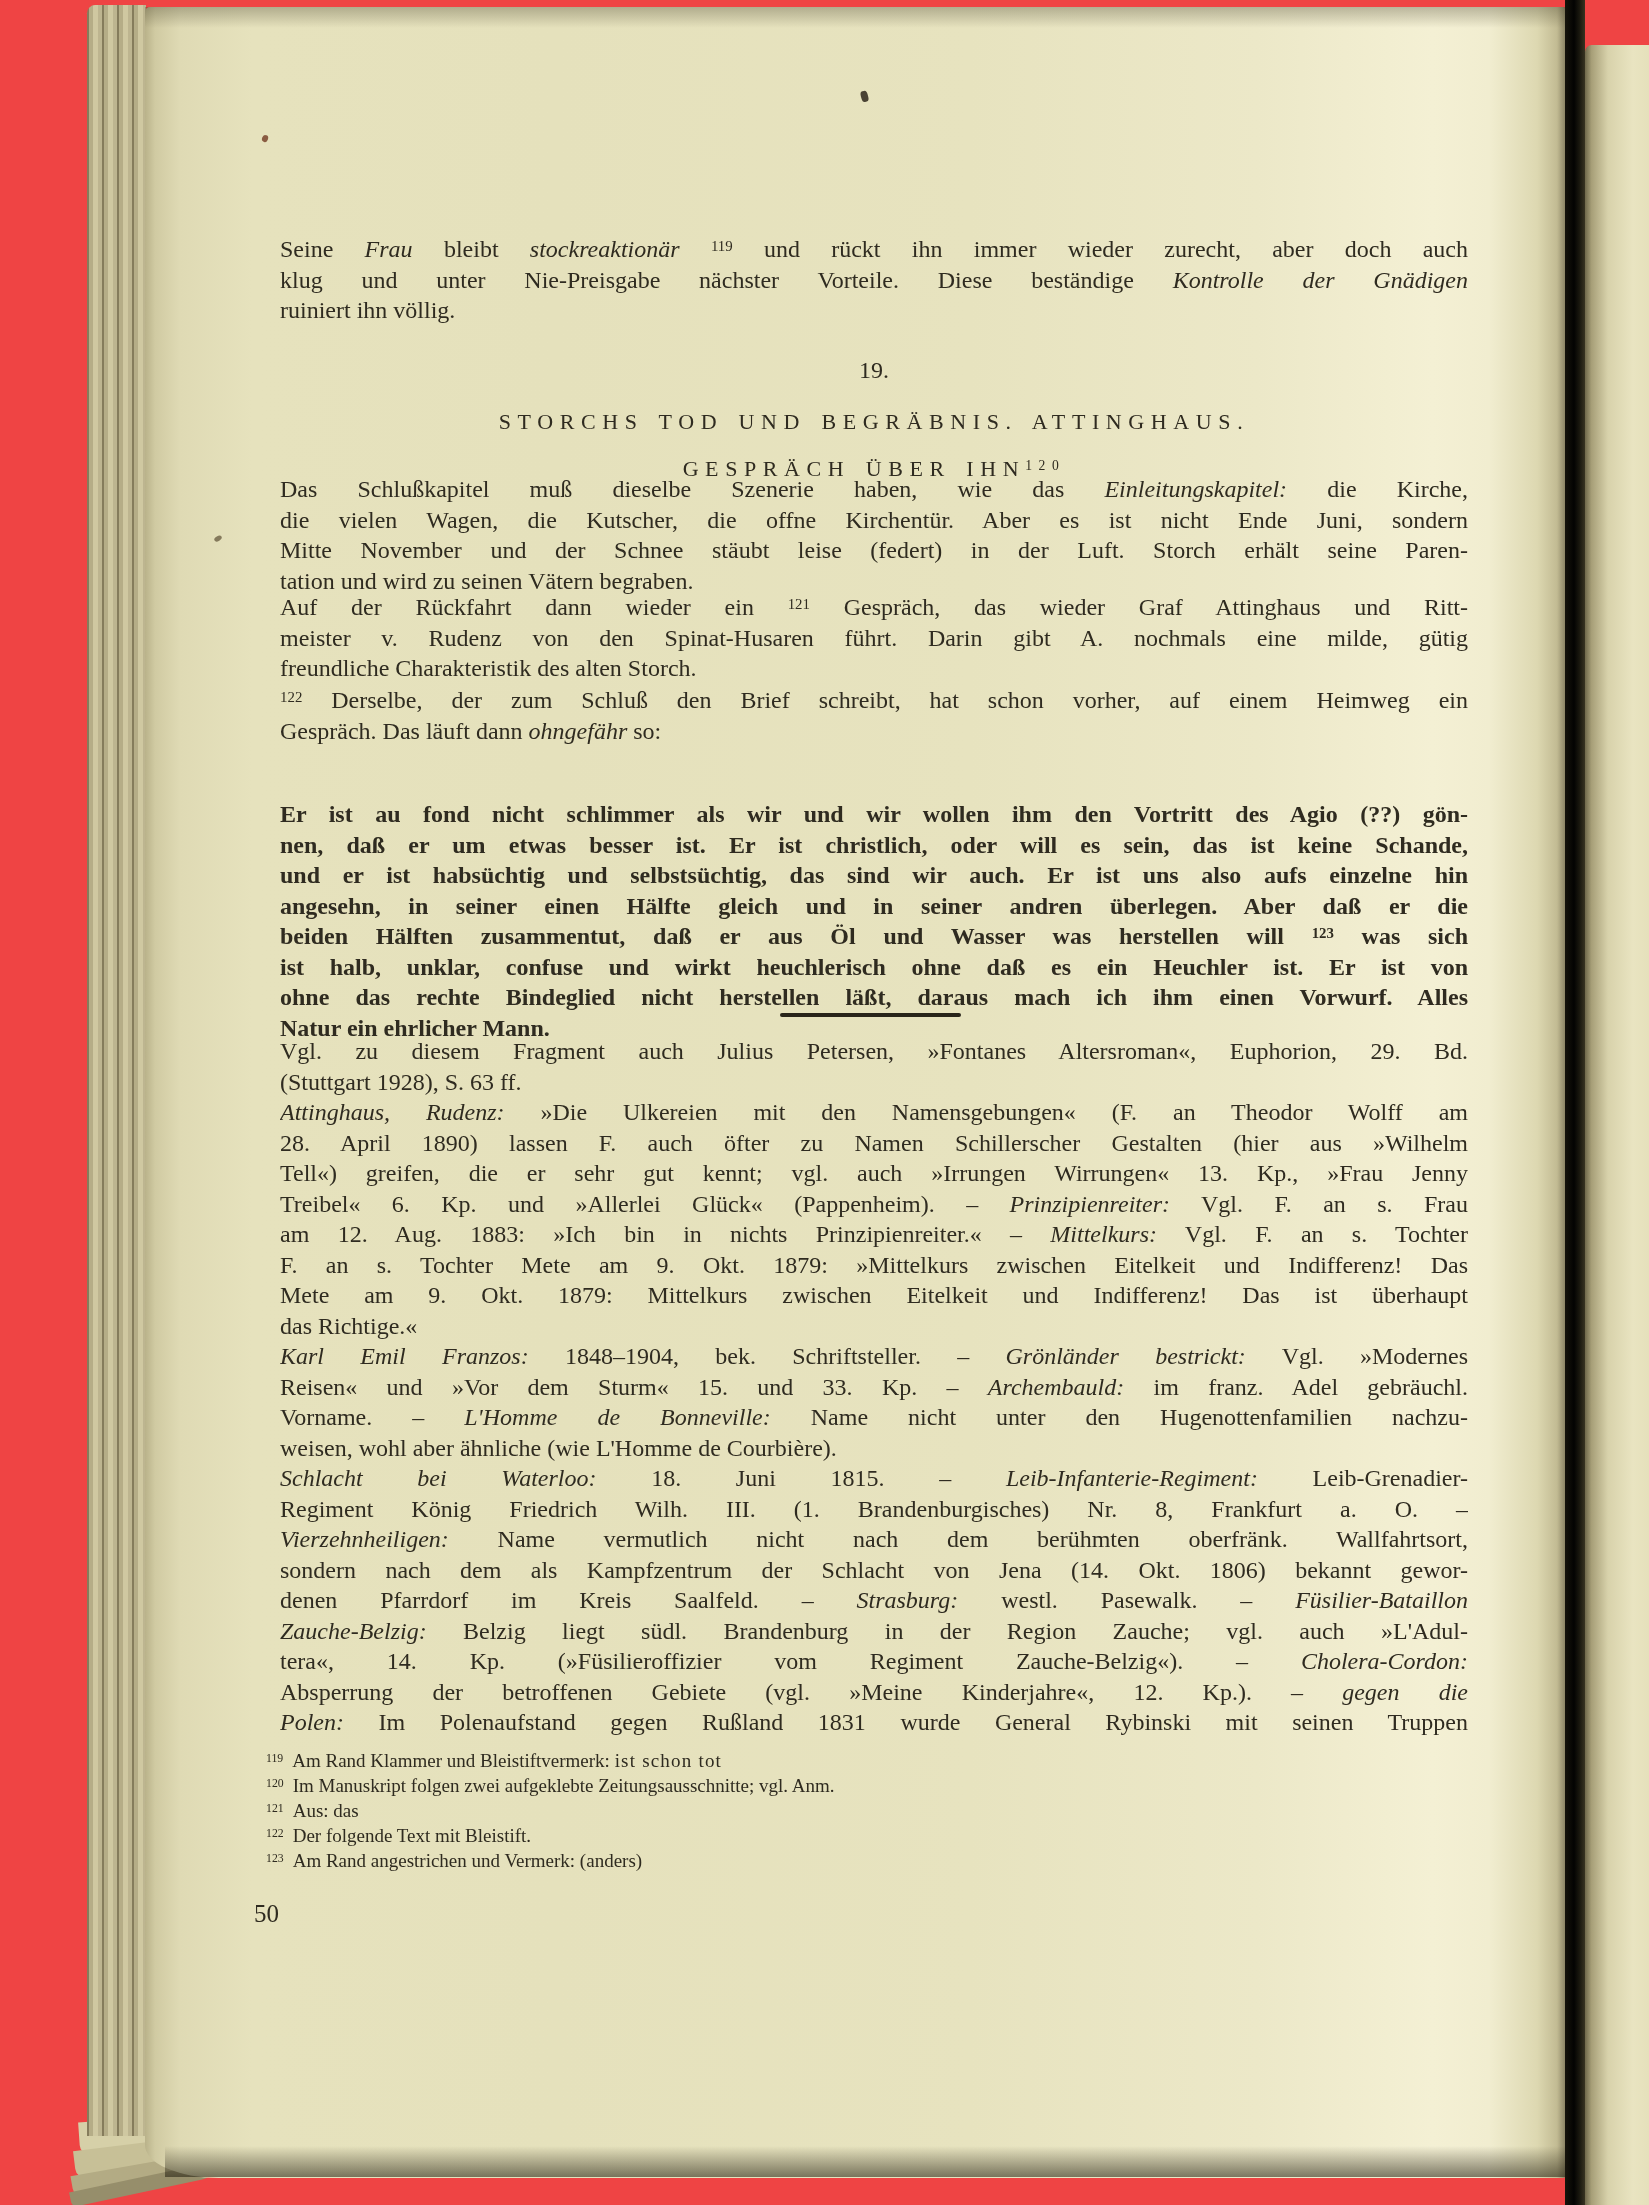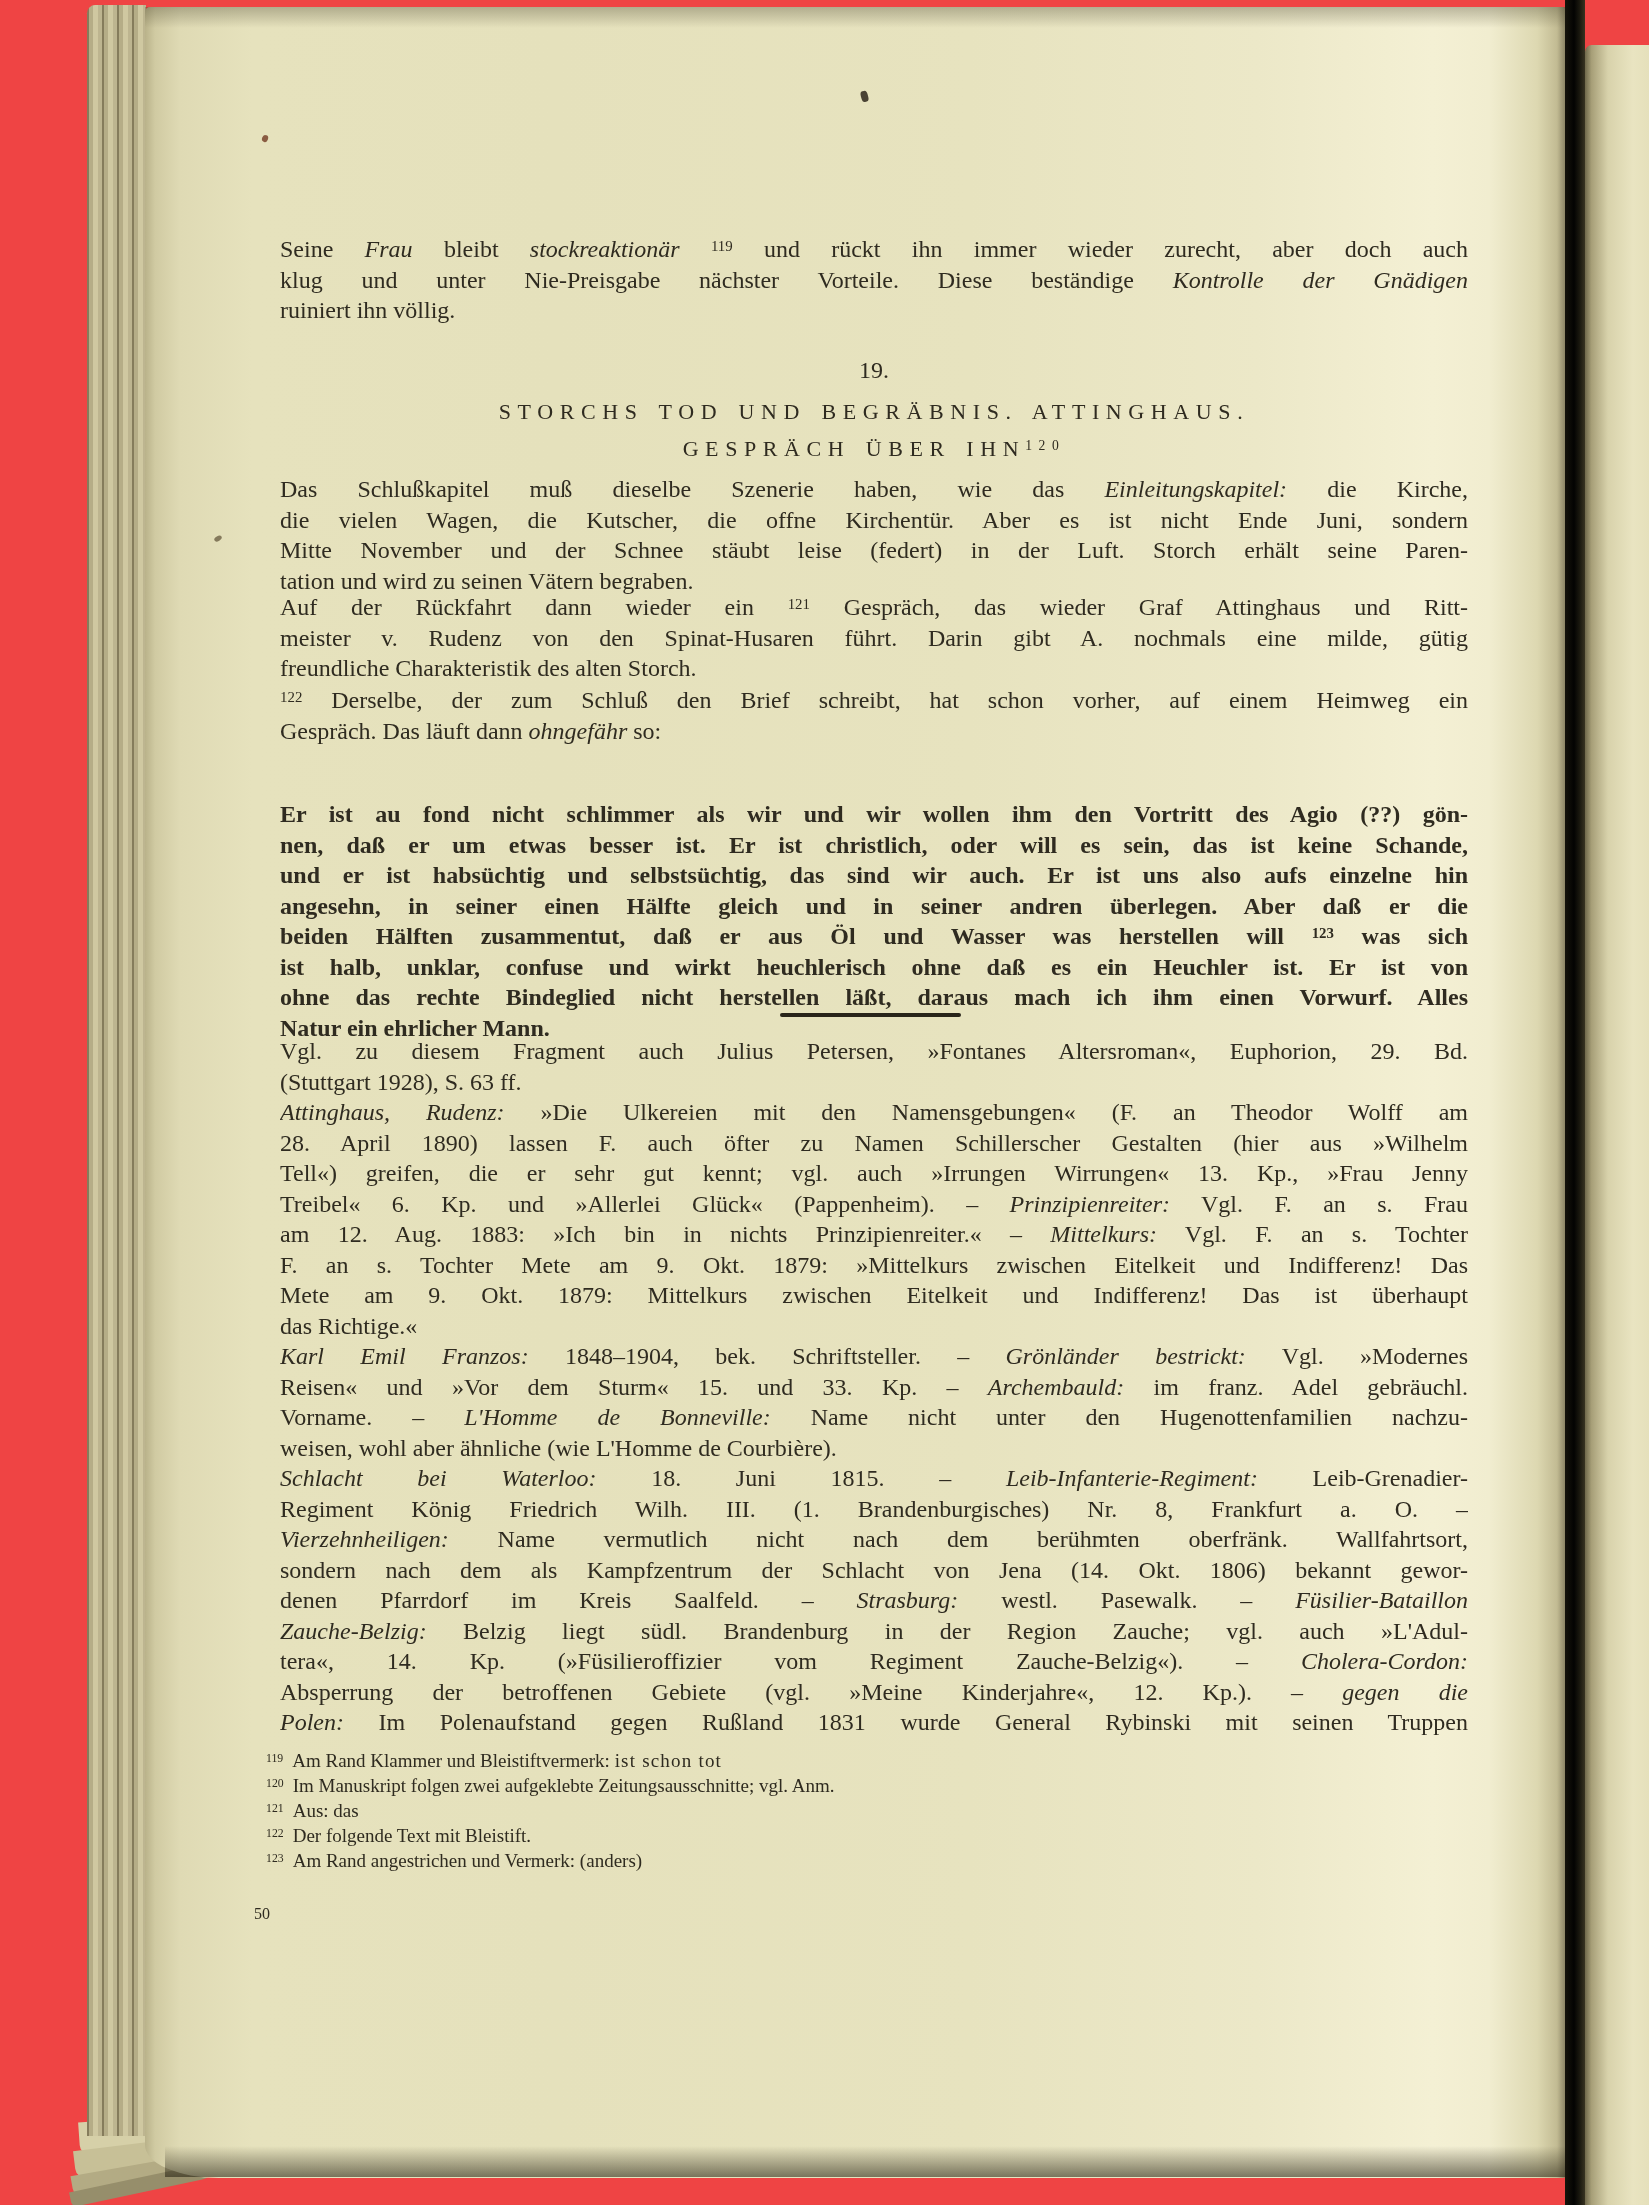--- a/index.html
+++ b/index.html
@@ -39,31 +39,31 @@
   
   .tb{position:absolute;left:280px;width:1188px;line-height:30.5px;font-size:24px;color:#2f2b20;}
   .ln{height:30.5px;line-height:30.5px;overflow:hidden;text-align:justify;text-align-last:justify;}
   .ln.nj{text-align-last:left;}
   .i{font-style:italic;}
   .b{font-weight:400;letter-spacing:1.2px;}
   .sup{font-size:.62em;position:relative;top:-.42em;line-height:0;}
   #intro{top:234px;}
   #secnum{top:355px;text-align:left;text-align-last:center;}
   #title{top:393px;font-size:22px;letter-spacing:6.6px;word-spacing:3.3px;}
-  #title .ln{height:37px;line-height:37px;text-align:center;text-align-last:center;}
+  #title .ln{height:37px;line-height:37px;text-align:center;text-align-last:center;margin-top:10px;}
   #p-scene{top:474px;}
   #p-rueck{top:592px;}
   #p-ders{top:685px;}
   #quote{top:799px;font-weight:bold;}
   #rule{position:absolute;left:780px;top:1013px;width:181px;height:4.1px;background:#29251a;border-radius:2.5px;}
   #apparatus{top:1036px;}
   #footnotes{left:266px;top:1748px;width:1204px;font-size:19px;line-height:25px;}
   #footnotes .ln{height:25px;line-height:25px;}
   #footnotes .sup{margin-right:9px;}
-  #pageno{left:254px;top:1899px;width:99px;font-size:16px;}
+  #pageno{left:254px;top:1899px;width:99px;font-size:25px;}
 </style>
 </head>
 <body>
 
 <div id="screen">
   <div class="fan fan1"></div>
   <div class="fan fan2"></div>
   <div class="fan fan3"></div>
   <div class="fan fan4"></div>
   <div class="page-stack"></div>

